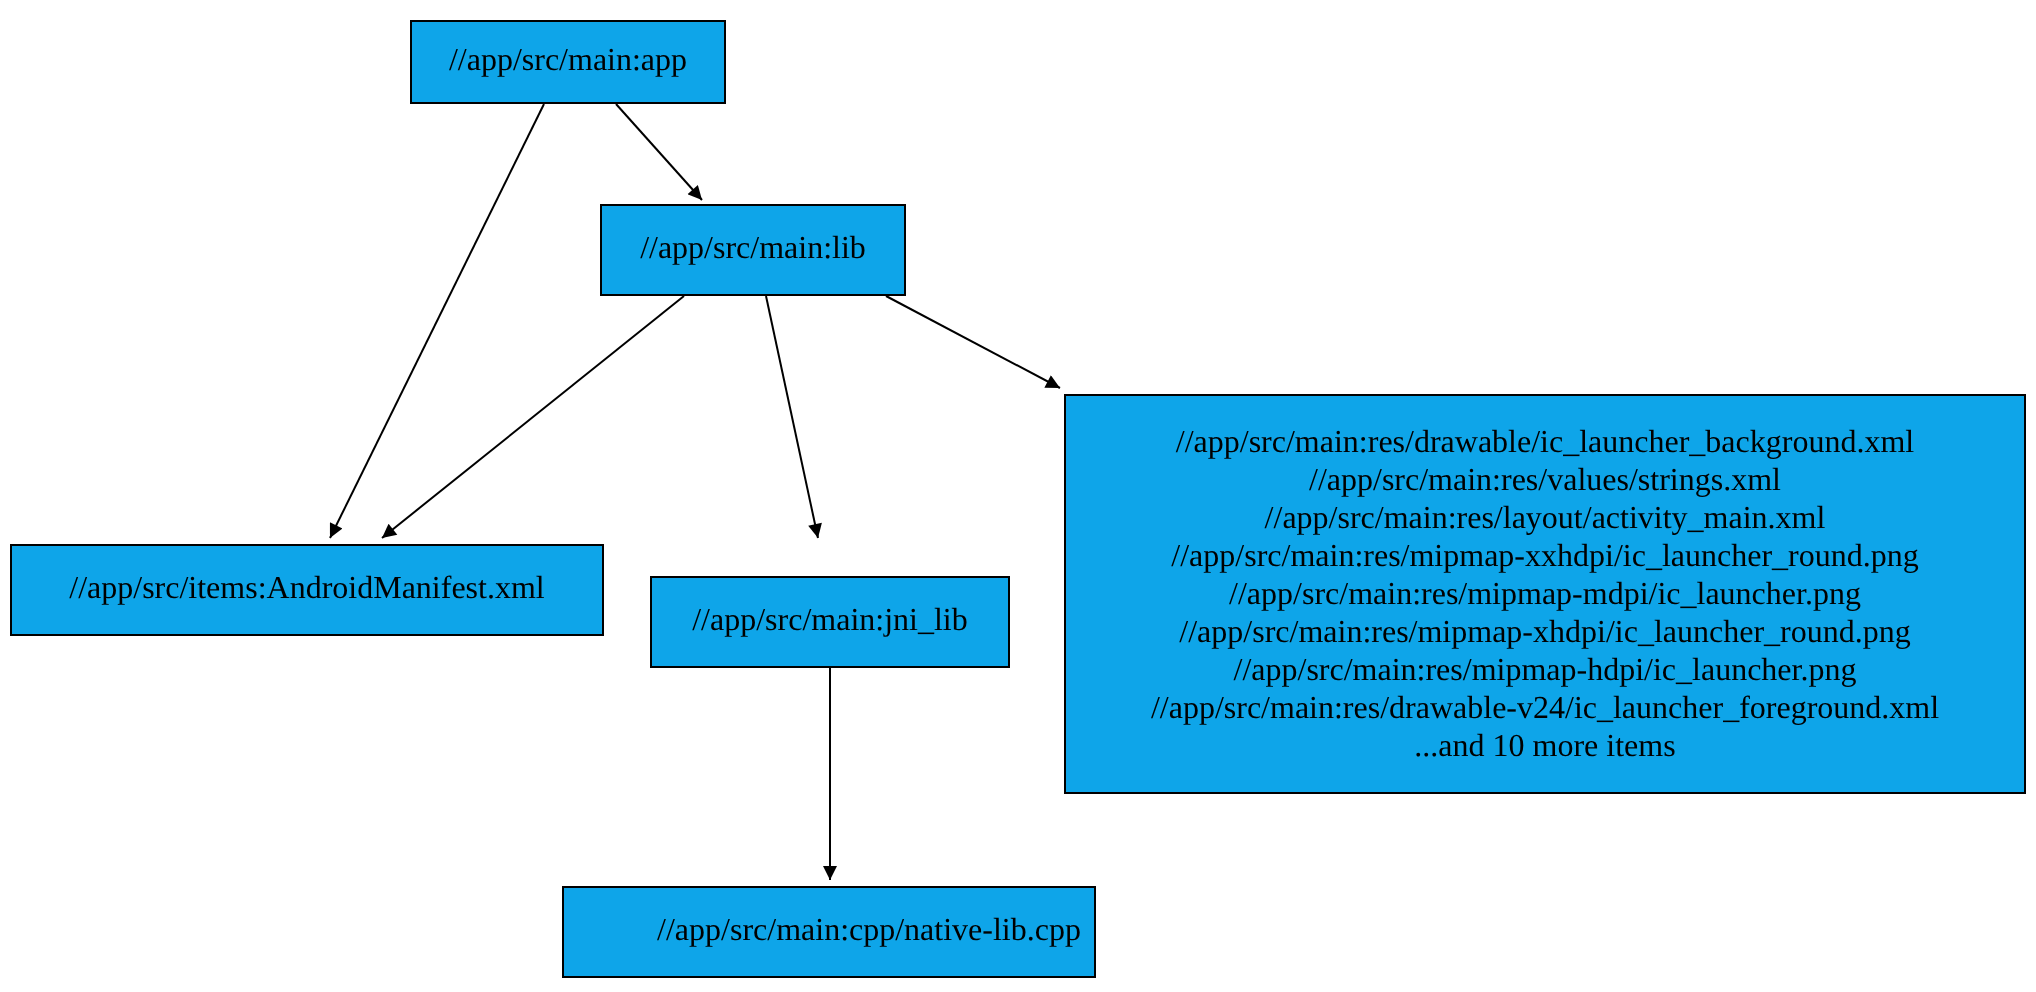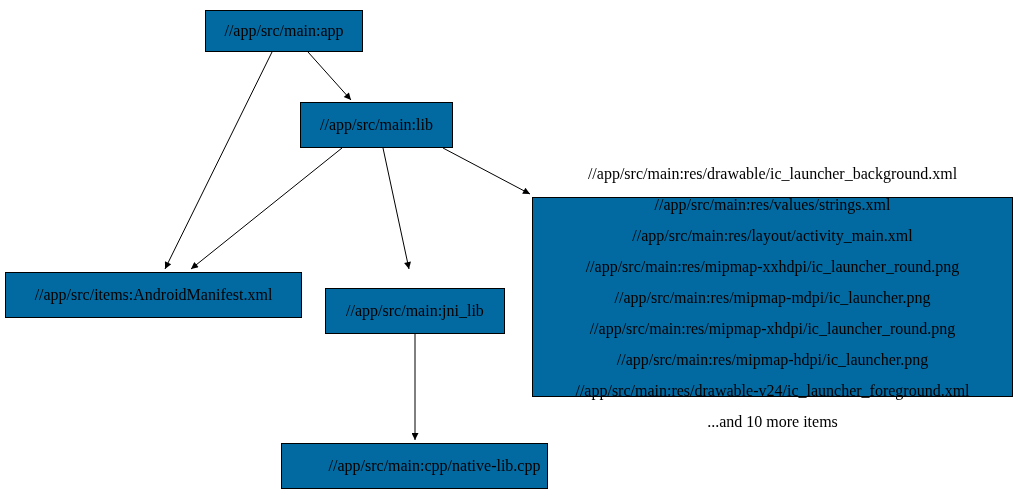--- a/index.html
+++ b/index.html
@@ -18,35 +18,34 @@
   #edges {
     position: absolute;
     left: 0;
     top: 0;
     width: 1018px;
     height: 496px;
   }
   .node {
     position: absolute;
     box-sizing: border-box;
-    background: #0369a1;
+    background: #0ea5e9;
     border: 1px solid #000000;
     display: flex;
     align-items: center;
     justify-content: center;
     text-align: center;
     font-size: 16px;
     color: #000000;
     white-space: nowrap;
   }
   .node.multiline {
     flex-direction: column;
     justify-content: center;
     line-height: 19px;
-    gap: 12px;
   }
   .node.multiline .line {
     white-space: nowrap;
   }
   line.edge {
     stroke: #000000;
     stroke-width: 1;
   }
 </style>
 </head>

